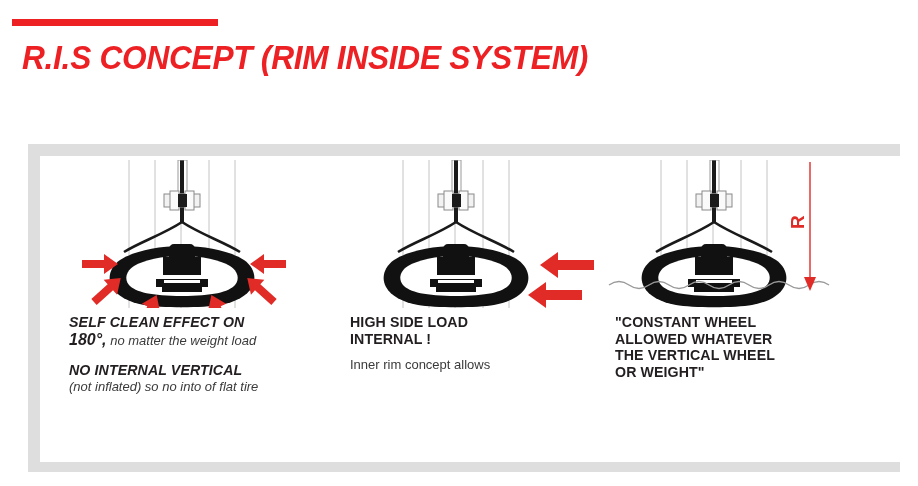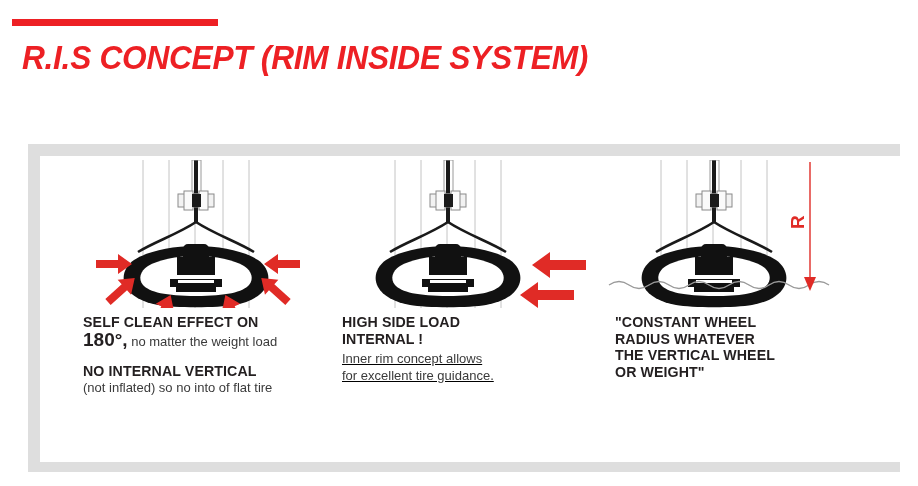--- a/index.html
+++ b/index.html
@@ -58,22 +58,22 @@
     height: 306px;
     background: #FFFFFF;
   }
 
   
   .col {
     position: absolute;
     top: 156px;
     height: 306px;
   }
-  #col-1 { left: 66px;  width: 285px; }
-  #col-2 { left: 332px; width: 265px; }
+  #col-1 { left: 52px;  width: 285px; font-style: italic; }
+  #col-2 { left: 340px; width: 265px; }
   #col-3 { left: 605px; width: 280px; }
 
   .illus {
     position: absolute;
     top: 4px;
     left: 0;
     width: 100%;
     height: 148px;
   }
   .illus svg { display: block; }
@@ -96,26 +96,26 @@
   }
   .bd {
     font-size: 13px;
     line-height: 16.5px;
     font-weight: 400;
     color: #3A3A3A;
   }
   .bd b {
     color: #231F20;
     font-weight: 700;
-    font-size: 19px;
+    font-size: 16px;
   }
   .para { margin: 0; }
   .gap { height: 13px; }
   #c1-p1 .bd { margin-top: 1px; }
-  #c2-body { margin-top: 4px; text-decoration: underline; }
+  #c2-body { margin-top: 10px; }
   #c3-head { line-height: 17.5px; }
 </style>
 </head>
 <body>
 
 <div id="title-rule"></div>
 <div id="page-title">R.I.S CONCEPT (RIM INSIDE SYSTEM)</div>
 
 <div id="panel-frame"></div>
 <div id="panel-inner"></div>
@@ -271,21 +271,20 @@
         </g>
       </g>
     </svg>
   </div>
 
   <div class="textblock">
     <div class="hd para">HIGH SIDE LOAD</div>
     <div class="hd para">INTERNAL !</div>
     <div id="c2-body">
       <div class="bd para">Inner rim concept allows</div>
-      <div class="bd para">for excellent tire guidance.</div>
     </div>
   </div>
 </div>
 
 <div class="col" id="col-3">
 
   <div class="illus">
     <svg width="280" height="148" viewBox="0 0 280 148" xmlns="http://www.w3.org/2000/svg">
       <g stroke="#C4C4C4" stroke-width="1">
         <line x1="56" y1="0" x2="56" y2="132"></line>
@@ -336,18 +335,18 @@
         <line x1="205" y1="2" x2="205" y2="118" stroke="#E02B26" stroke-width="1.4"></line>
         <path d="M205 131 l-6 -14 h12 Z" fill="#E02B26"></path>
         <text x="199" y="62" fill="#E02B26" font-family="Liberation Sans, sans-serif" font-size="19" font-weight="700" text-anchor="middle" transform="rotate(-90 199 62)">R</text>
       </g>
     </svg>
   </div>
 
   <div class="textblock">
     <div id="c3-head">
       <div class="hd para">"CONSTANT WHEEL</div>
-      <div class="hd para">RADIUS WHATEVER</div>
+      <div class="hd para">ALLOWED WHATEVER</div>
       <div class="hd para">THE VERTICAL WHEEL</div>
       <div class="hd para">OR WEIGHT"</div>
     </div>
   </div>
 </div>
 
 </body></html>

